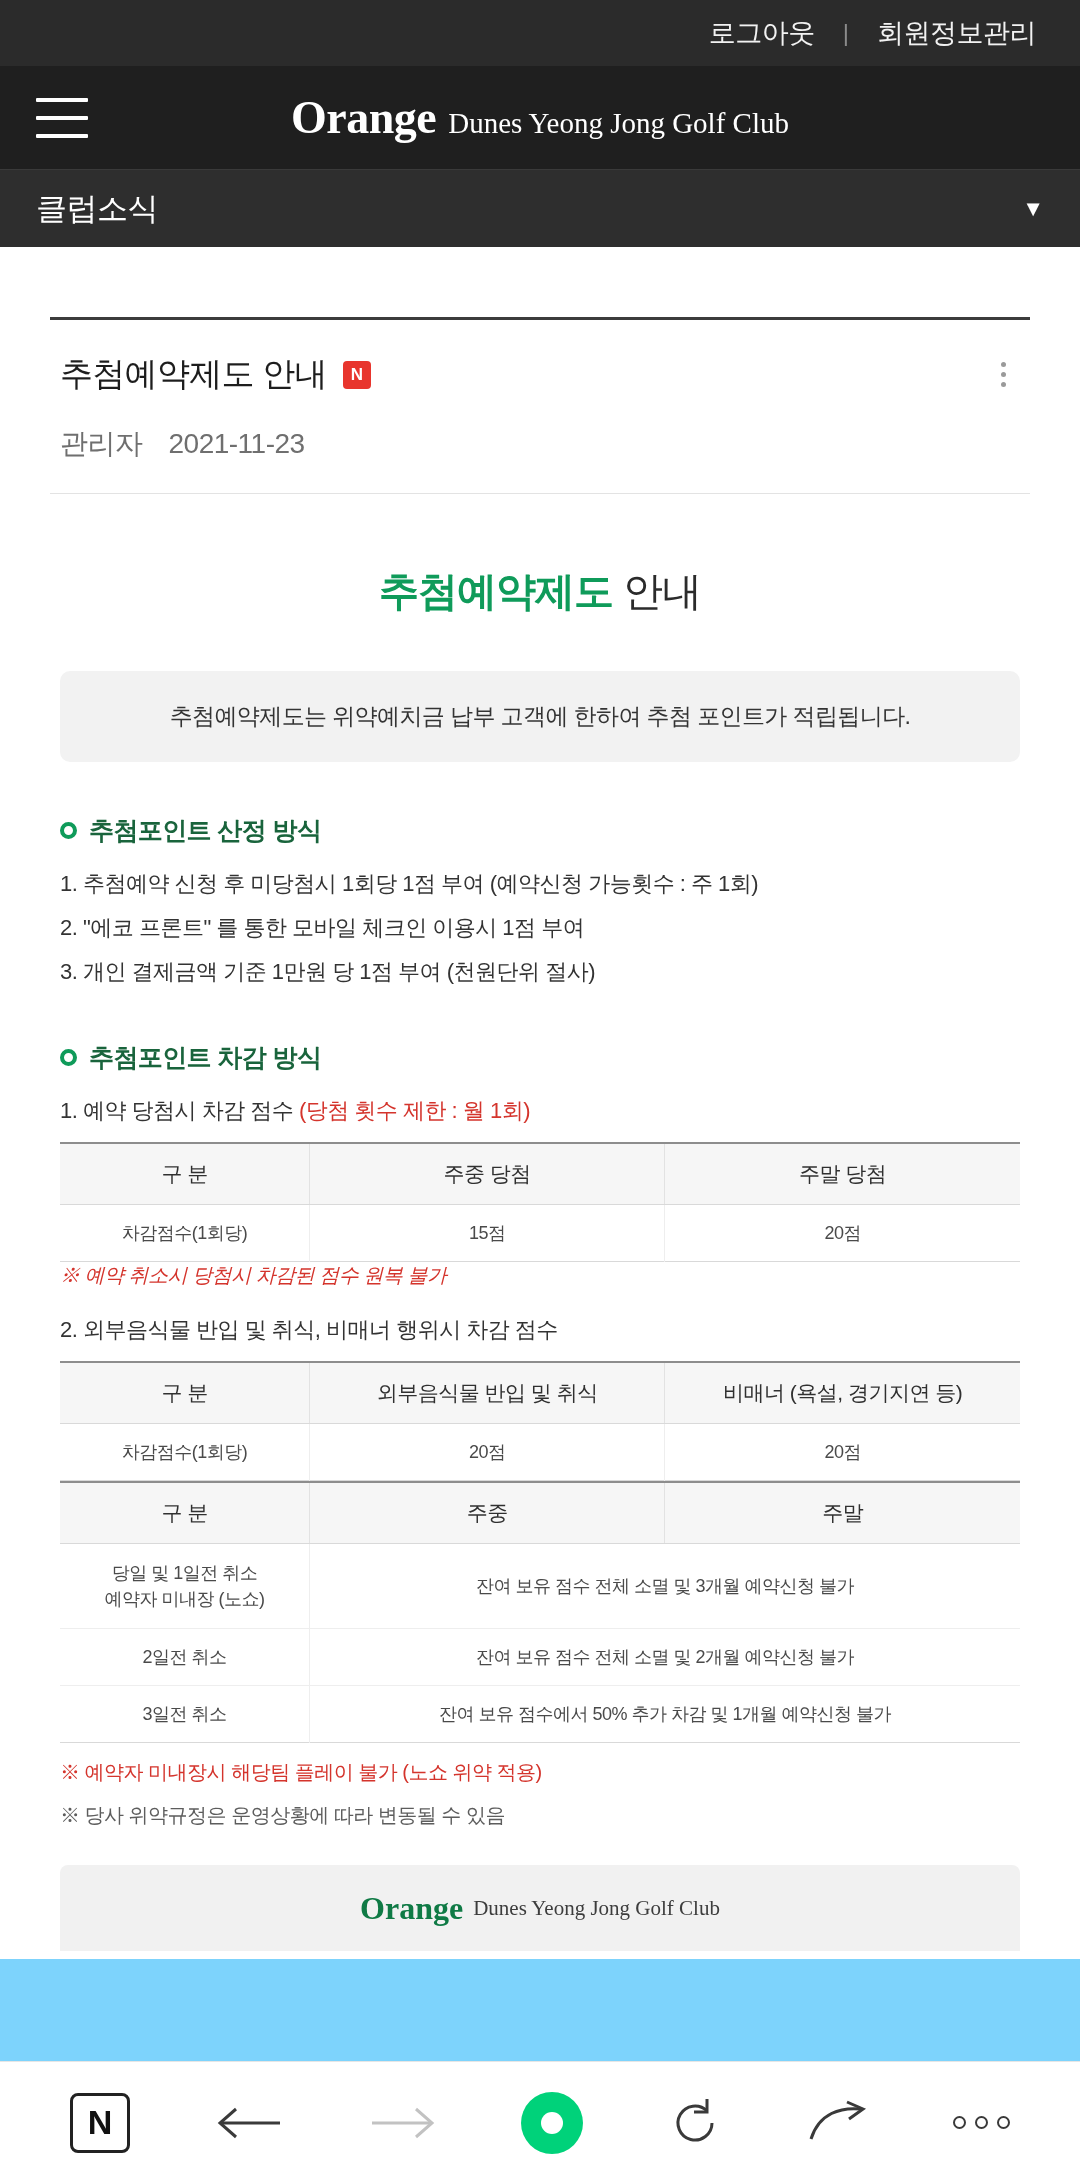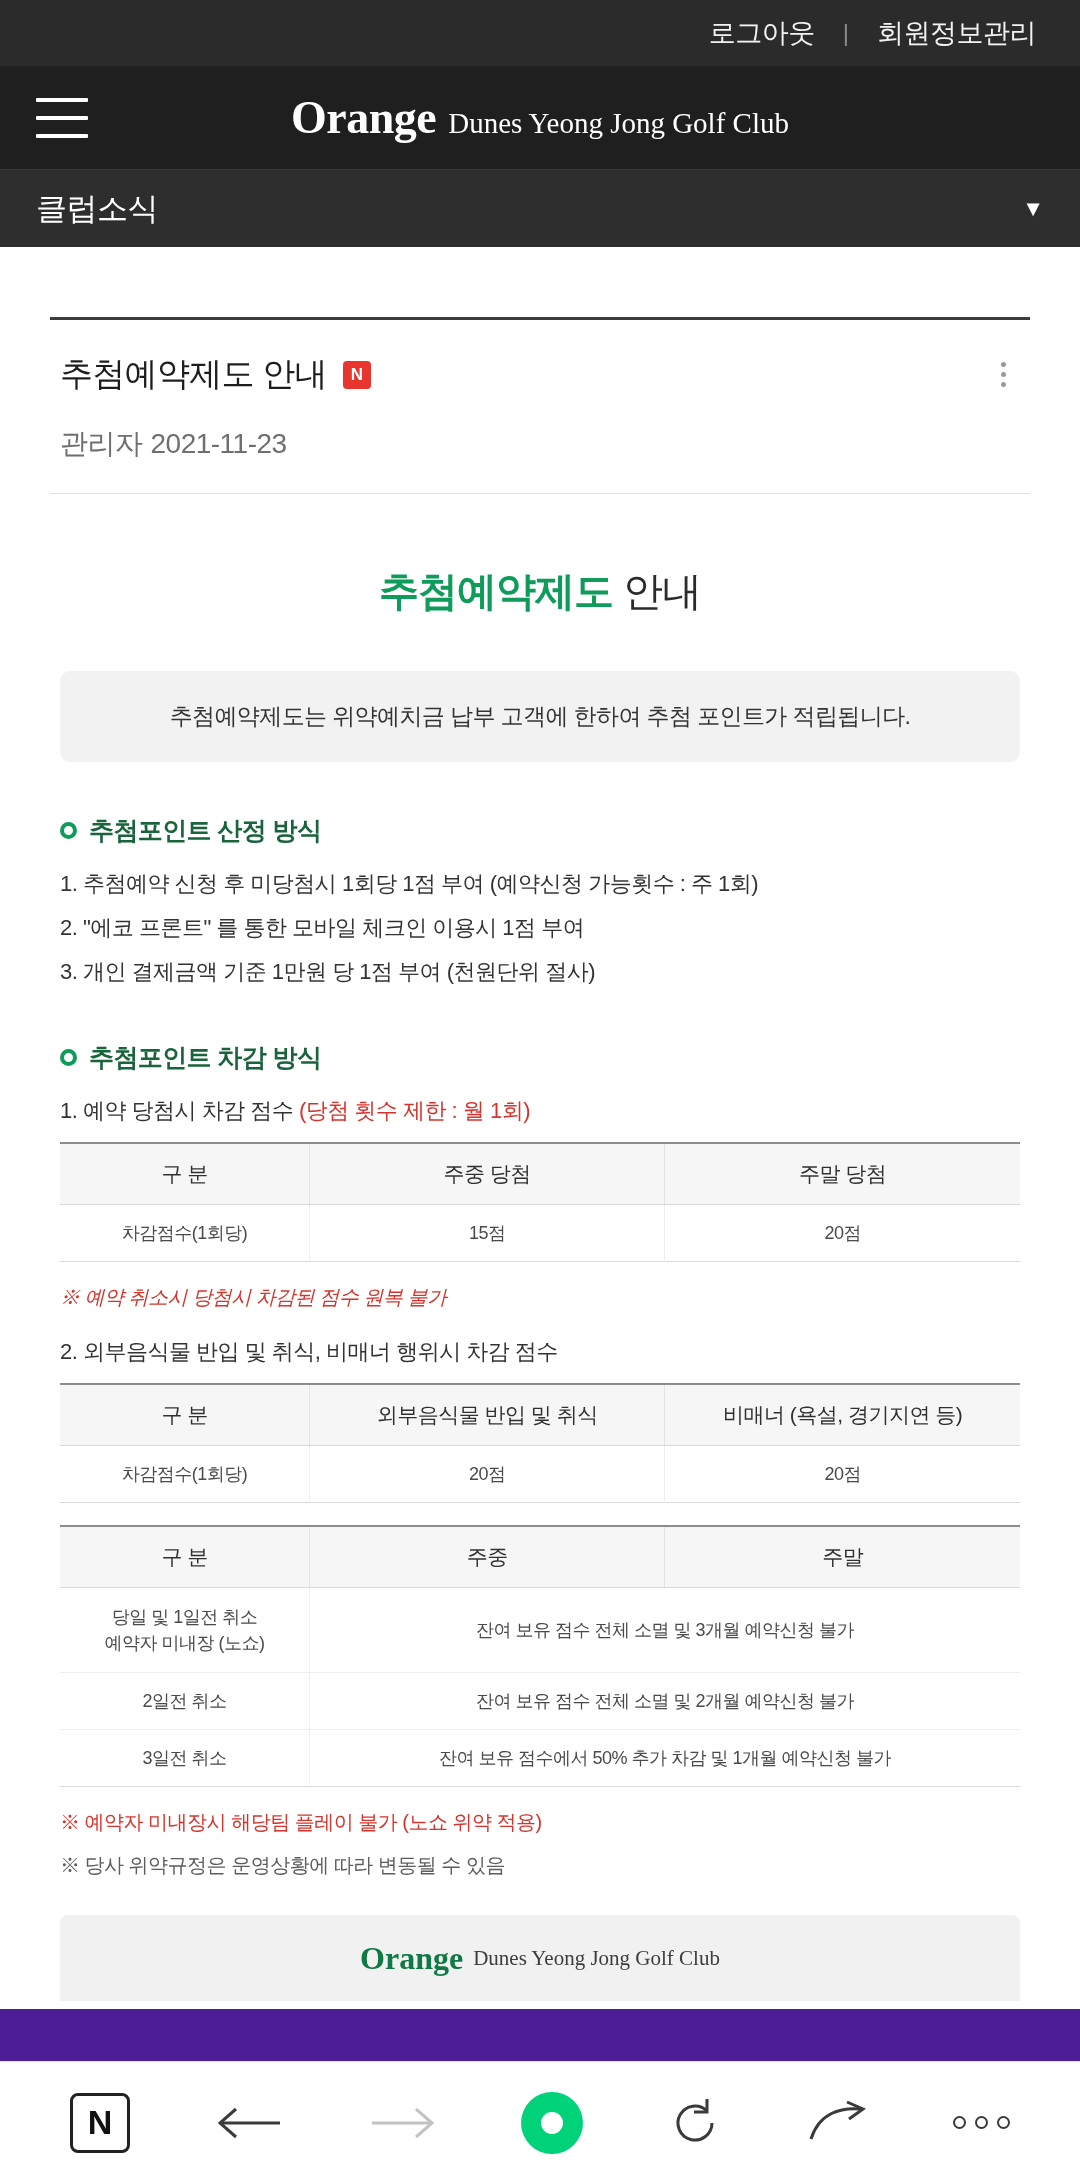--- a/index.html
+++ b/index.html
@@ -6,21 +6,21 @@
   html, body {
     margin: 0; padding: 0;
     width: 1080px; height: 2183px;
     background: #ffffff;
     font-family: "Liberation Sans", sans-serif;
     overflow: hidden;
   }
   #page {
     position: relative;
     width: 1080px; height: 2183px;
-    background: #4c1d95;
+    background: #7dd3fc;
   }
 
   
   .topbar {
     height: 66px;
     background: #2b2b2b;
     display: flex;
     align-items: center;
     justify-content: flex-end;
     padding-right: 44px;
@@ -151,21 +151,21 @@
   .kebab i {
     width: 5px; height: 5px;
     background: #9a9a9a;
     border-radius: 50%;
     display: block;
   }
   .post-meta {
     margin-top: 28px;
     display: flex;
     align-items: center;
-    gap: 8px;
+    gap: 26px;
     color: #6f6f6f;
     font-size: 28px;
     letter-spacing: -0.5px;
   }
 
   
   .article {
     padding: 70px 10px 0 10px;
   }
   .doc-title {
@@ -226,21 +226,20 @@
     letter-spacing: -0.5px;
     margin: 0 0 16px 0;
   }
   .sub-line .red {
     color: #d4342c;
   }
 
   table.t {
     width: 100%;
     border-collapse: collapse;
-    margin-bottom: 22px;
     border-top: 2px solid #8d8d8d;
     border-bottom: 1px solid #d9d9d9;
   }
   table.t th {
     background: #f6f6f6;
     font-size: 21px;
     font-weight: normal;
     color: #303030;
     padding: 16px 6px;
     border-right: 1px solid #e2e2e2;

